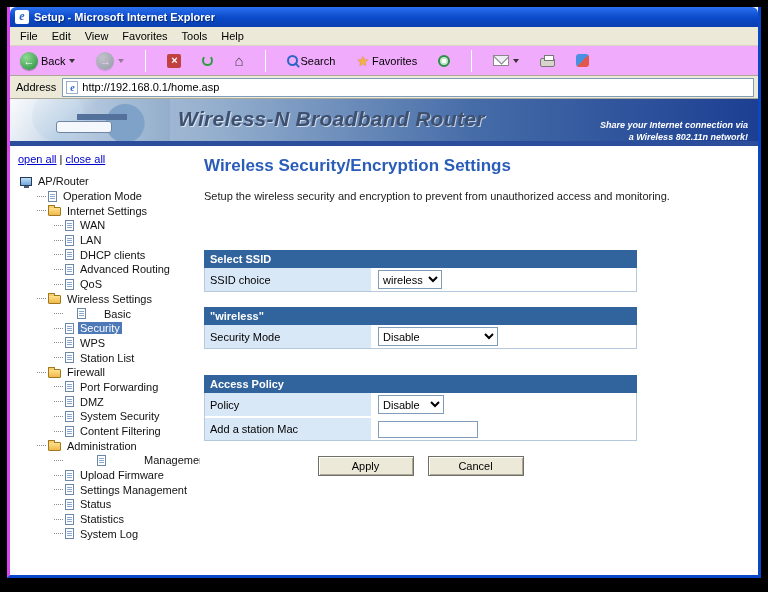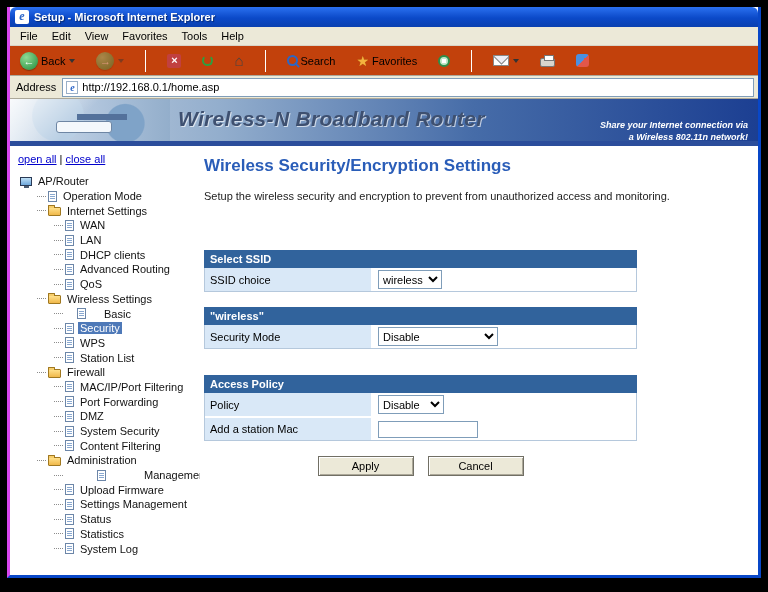--- a/index.html
+++ b/index.html
@@ -19,21 +19,21 @@
              text-align:center; font-family:"Liberation Serif", serif; }
   .ie-icon::before { content:'e'; }
   .title-text { color:#fff; font-weight:bold; font-size:11px; text-shadow:1px 1px 1px rgba(0,0,0,.4); }
 
   
   .menubar { height:19px; flex:none; background:#ECE9D8; display:flex; align-items:center;
              font-size:11px; padding-left:4px; border-bottom:1px solid #D8D4C8; color:#000; }
   .menu-item { padding:2px 8px 2px 6px; cursor:default; }
 
   
-  .toolbar { height:30px; flex:none; background:#c2410c; display:flex; align-items:center;
+  .toolbar { height:30px; flex:none; background:#f0abfc; display:flex; align-items:center;
              padding:0 6px; gap:13px; border-bottom:1px solid #ACA899; font-size:11px; }
   .tb-btn { display:flex; align-items:center; gap:3px; padding:2px 4px; border-radius:2px; }
   .nav-circle { width:18px; height:18px; border-radius:50%; flex:none;
                 background:radial-gradient(circle at 35% 30%, #8fdb93, #1F8A3B);
                 color:#fff; text-align:center; line-height:18px; font-size:11px; font-weight:bold;
                 box-shadow:0 1px 1px rgba(0,0,0,.3); }
   .nav-circle.back::before { content:'\2190'; }
   .nav-circle.fwd::before  { content:'\2192'; }
   .dim { opacity:.45; }
   .caret { width:0; height:0; border-left:3px solid transparent; border-right:3px solid transparent;
@@ -302,25 +302,20 @@
             <div class="tree-row" data-name="tree-item-station-list" style="padding-left: 36px;">
               <span class="tree-conn" data-name="tree-connector"></span>
               <span class="ticon ticon-page" data-name="page-icon"></span>
               <span class="tree-label" data-name="tree-label">Station List</span>
             </div>
             <div class="tree-row" data-name="tree-item-firewall" style="padding-left: 19px;">
               <span class="tree-conn" data-name="tree-connector"></span>
               <span class="ticon ticon-folder" data-name="folder-icon"></span>
               <span class="tree-label" data-name="tree-label">Firewall</span>
             </div>
-            <div class="tree-row" data-name="tree-item-mac-ip-port-filtering" style="padding-left: 36px;">
-              <span class="tree-conn" data-name="tree-connector"></span>
-              <span class="ticon ticon-page" data-name="page-icon"></span>
-              <span class="tree-label" data-name="tree-label">MAC/IP/Port Filtering</span>
-            </div>
             <div class="tree-row" data-name="tree-item-port-forwarding" style="padding-left: 36px;">
               <span class="tree-conn" data-name="tree-connector"></span>
               <span class="ticon ticon-page" data-name="page-icon"></span>
               <span class="tree-label" data-name="tree-label">Port Forwarding</span>
             </div>
             <div class="tree-row" data-name="tree-item-dmz" style="padding-left: 36px;">
               <span class="tree-conn" data-name="tree-connector"></span>
               <span class="ticon ticon-page" data-name="page-icon"></span>
               <span class="tree-label" data-name="tree-label">DMZ</span>
             </div>

